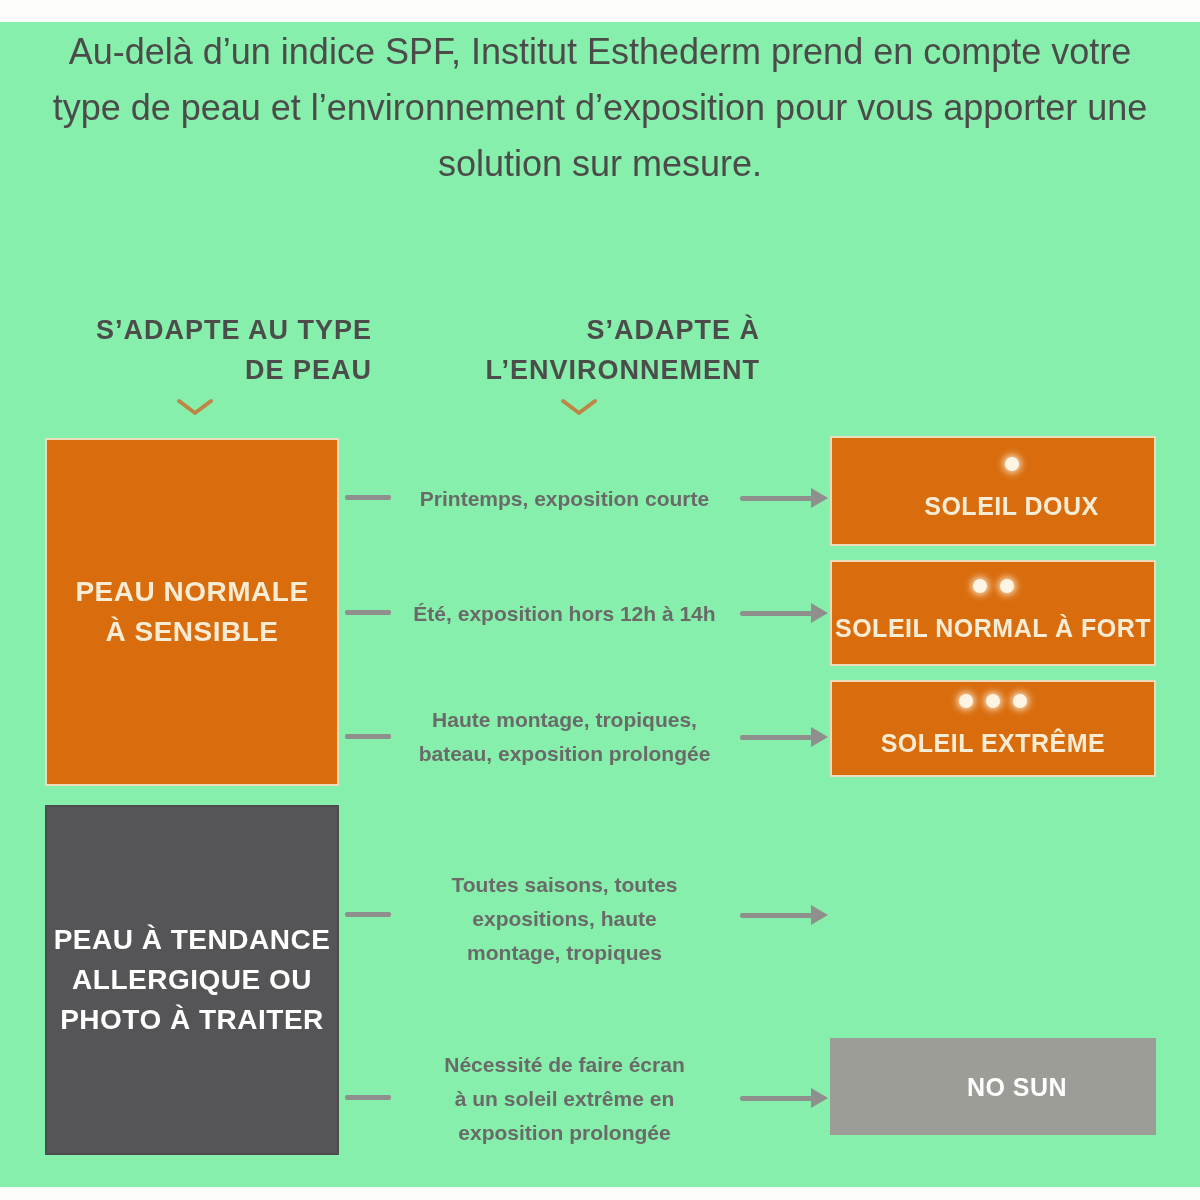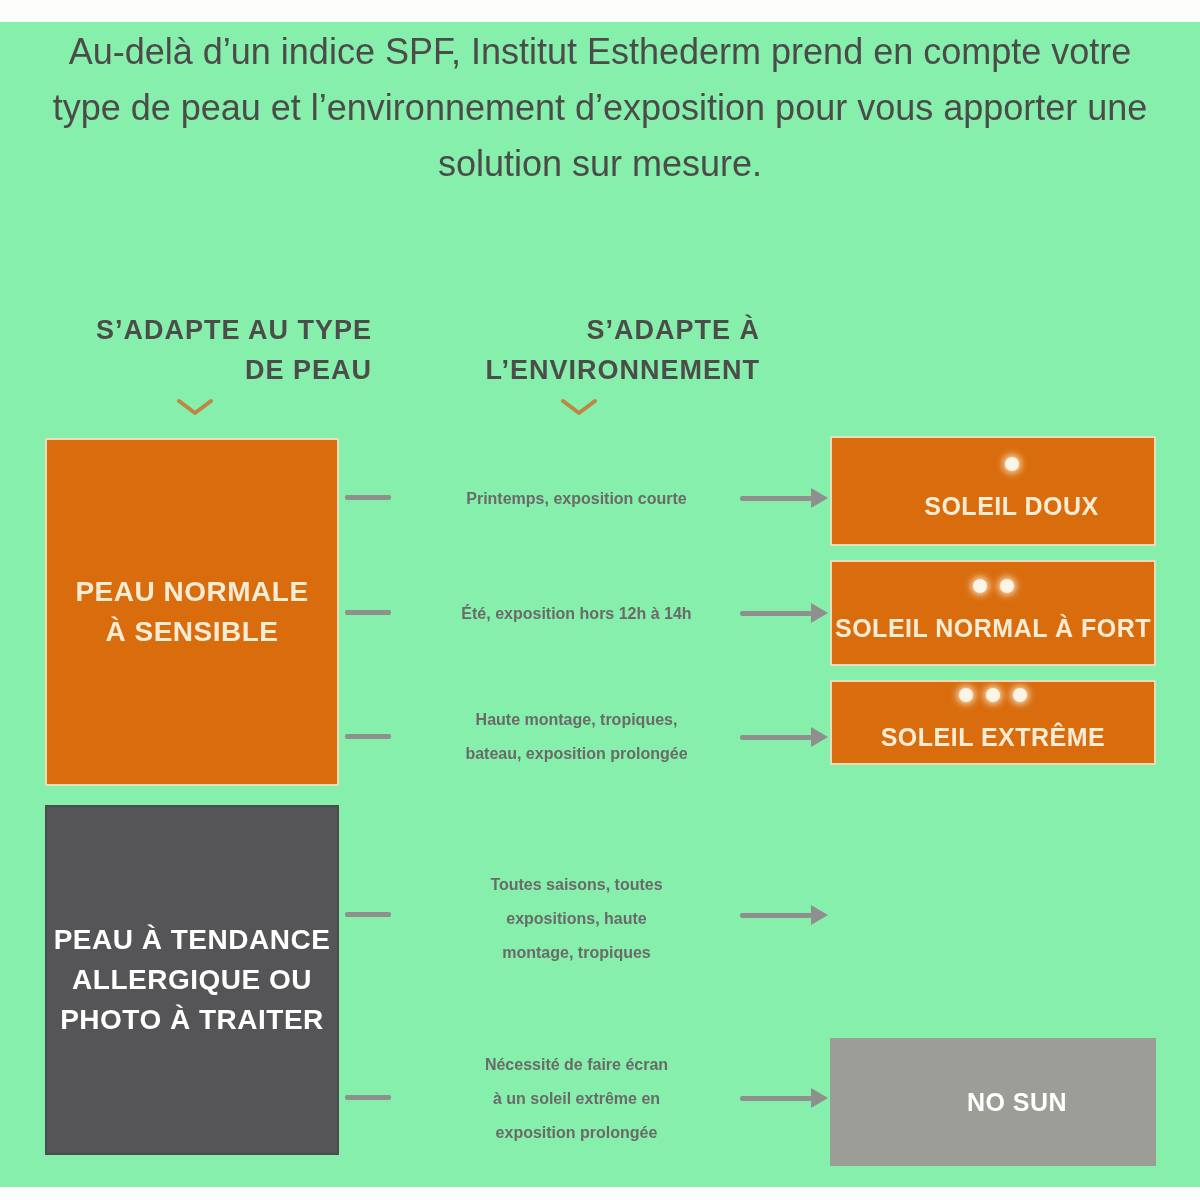--- a/index.html
+++ b/index.html
@@ -41,36 +41,36 @@
   .dark-box   { background:#555456; border:2px solid rgba(0,0,0,0.10); color:#ffffff; }
   .light-box  { background:#9d9d97; color:#ffffff; }
 
   .skin1 { left:45px; top:438px; width:294px; height:348px; }
   .skin2 { left:45px; top:805px; width:294px; height:350px; }
   .skin1 .label, .skin2 .label { font-size:28px; line-height:40px; }
 
   .sol { left:830px; width:326px; }
   .sol1 { top:436px; height:110px;padding-left:37px; }
   .sol2 { top:560px; height:106px; }
-  .sol3 { top:680px; height:85px;text-align:right; }
+  .sol3 { top:680px; height:97px;text-align:right; }
   .sol4 { top:803px; height:216px; }
-  .sol5 { top:1038px; height:128px;padding-left:48px; }
+  .sol5 { top:1038px; height:97px;padding-left:48px; }
   .sol .label { font-size:25px; line-height:40px; }
 
   .dots { display:flex; gap:13px; margin-bottom:15px; }
   .dot {
     width:14px; height:14px; border-radius:50%;
     background:#fdf4e3;
     box-shadow:0 0 7px 2px rgba(255,248,232,0.85);
   }
 
   .cond {
-    position:absolute; left:379px; width:395px;
+    position:absolute; left:367px; width:395px;
     text-align:center; color:#6a6a68;
-    font-size:16px; line-height:34px; font-weight:bold;
+    font-size:21px; line-height:34px; font-weight:bold;
     white-space:pre-line;
   }
   .c1 { top:482px; }
   .c2 { top:597px; }
   .c3 { top:703px; }
   .c4 { top:868px; }
   .c5 { top:1048px; }
 
   .dash {
     position:absolute; left:345px; width:46px; height:5px;

